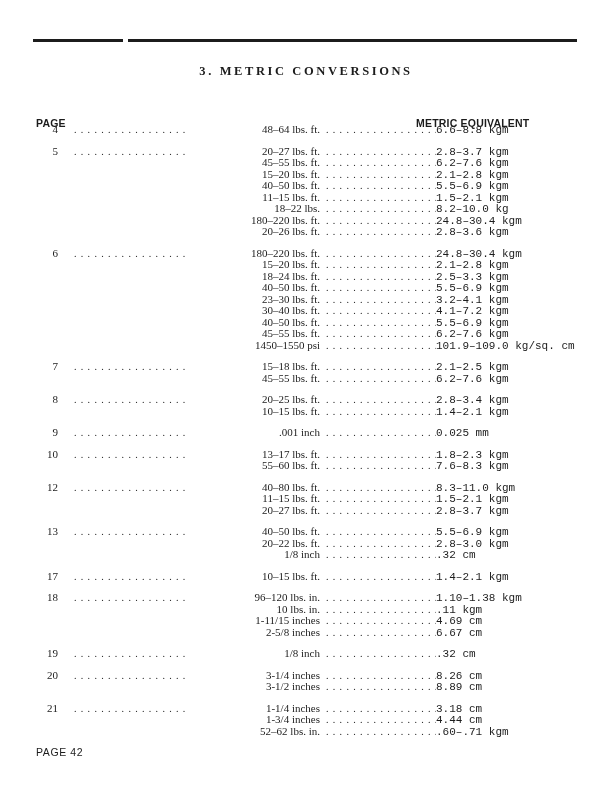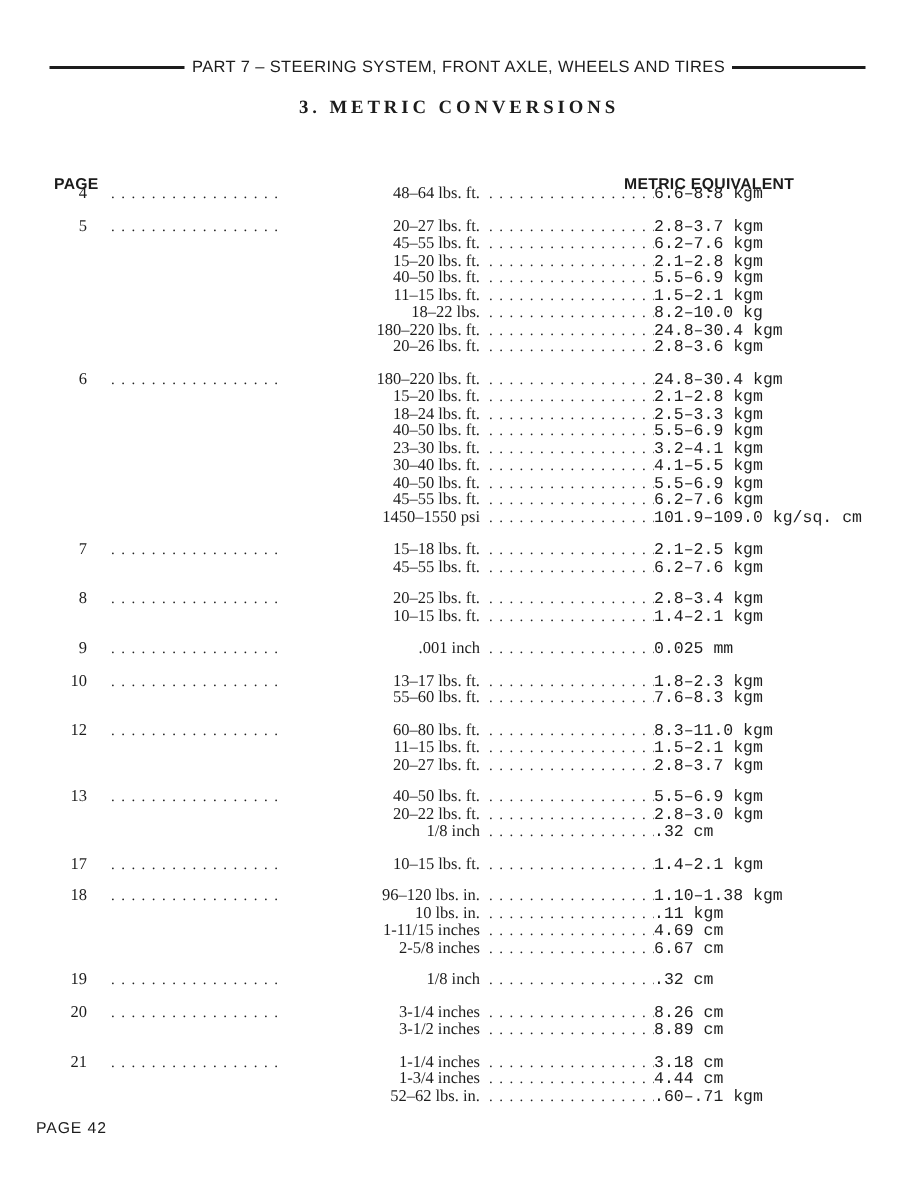--- a/index.html
+++ b/index.html
@@ -72,34 +72,33 @@
   .c-lead   { width: 114px; margin-left: 16px; overflow: hidden; flex: none;
               font-size: 10px; letter-spacing: 0.9px; color: #222; }
   .c-spec   { width: 132px; text-align: right; flex: none; }
   .c-lead2  { width: 110px; margin-left: 6px; overflow: hidden; flex: none;
               font-size: 10px; letter-spacing: 0.9px; color: #222; }
   .c-metric { width: 130px; text-align: left; flex: none; font-family: Liberation Mono, monospace; }
 
   
   .doc-footer {
     position: absolute;
-    left: 24px; top: 746px;
+    left: 36px; top: 746px;
     font-family: "Liberation Sans", sans-serif;
     font-size: 10.5px; font-weight: 500;
     letter-spacing: 0.6px;
   }
 </style>
 </head>
 <body>
 
 <div class="page">
 
   <header class="doc-header">
     <span class="rule rule-left"></span>
-    <span class="header-title">PART 7 – STEERING SYSTEM, FRONT AXLE, WHEELS AND TIRES</span>
     <span class="rule rule-right"></span>
   </header>
 
   <h1 class="section-title">3. METRIC CONVERSIONS</h1>
 
   <div class="col-headers">
     <span class="ch-page">PAGE</span>
     <span class="ch-metric">METRIC EQUIVALENT</span>
   </div>
 
@@ -205,21 +204,21 @@
           <span class="c-lead"></span>
           <span class="c-spec">23–30 lbs. ft.</span>
           <span class="c-lead2">. . . . . . . . . . . . . . . . . . . . . . . .</span>
           <span class="c-metric">3.2–4.1 kgm</span>
         </div>
         <div class="row">
           <span class="c-page"></span>
           <span class="c-lead"></span>
           <span class="c-spec">30–40 lbs. ft.</span>
           <span class="c-lead2">. . . . . . . . . . . . . . . . . . . . . . . .</span>
-          <span class="c-metric">4.1–5.5 kgm</span>
+          <span class="c-metric">4.1–7.2 kgm</span>
         </div>
         <div class="row">
           <span class="c-page"></span>
           <span class="c-lead"></span>
           <span class="c-spec">40–50 lbs. ft.</span>
           <span class="c-lead2">. . . . . . . . . . . . . . . . . . . . . . . .</span>
           <span class="c-metric">5.5–6.9 kgm</span>
         </div>
         <div class="row">
           <span class="c-page"></span>
@@ -290,21 +289,21 @@
           <span class="c-lead"></span>
           <span class="c-spec">55–60 lbs. ft.</span>
           <span class="c-lead2">. . . . . . . . . . . . . . . . . . . . . . . .</span>
           <span class="c-metric">7.6–8.3 kgm</span>
         </div>
       </div>
       <div class="group">
         <div class="row">
           <span class="c-page">12</span>
           <span class="c-lead">. . . . . . . . . . . . . . . . . . . . . . . .</span>
-          <span class="c-spec">60–80 lbs. ft.</span>
+          <span class="c-spec">40–80 lbs. ft.</span>
           <span class="c-lead2">. . . . . . . . . . . . . . . . . . . . . . . .</span>
           <span class="c-metric">8.3–11.0 kgm</span>
         </div>
         <div class="row">
           <span class="c-page"></span>
           <span class="c-lead"></span>
           <span class="c-spec">11–15 lbs. ft.</span>
           <span class="c-lead2">. . . . . . . . . . . . . . . . . . . . . . . .</span>
           <span class="c-metric">1.5–2.1 kgm</span>
         </div>

